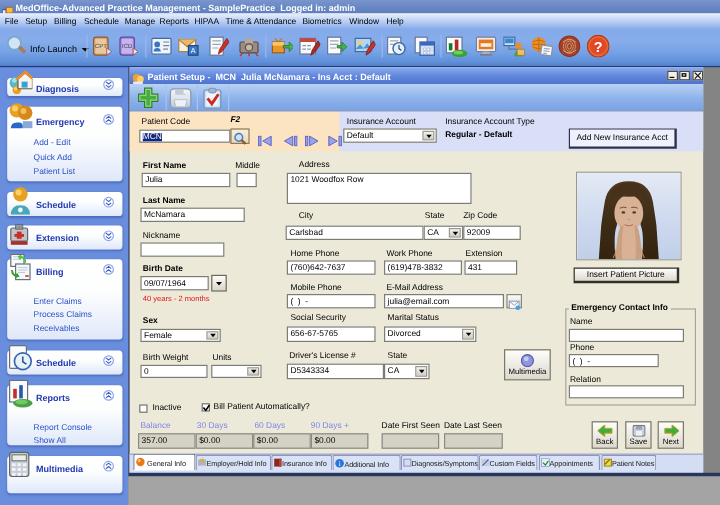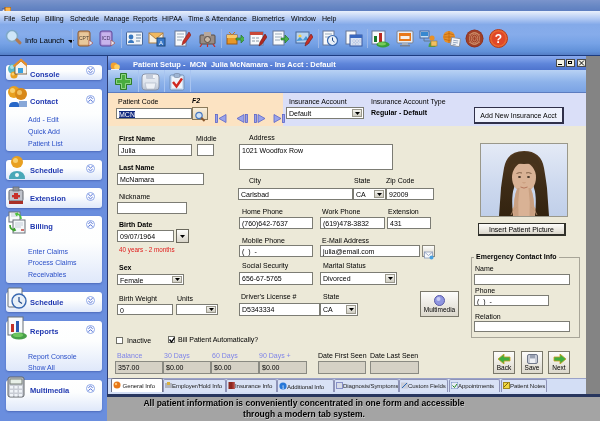--- a/index.html
+++ b/index.html
@@ -22,20 +22,21 @@
 <body>
 <div id="app">
 
 <div class="ab" style="left:0;top:0;width:600px;height:11px;background:linear-gradient(180deg,#7b94cc 0%,#6888c4 55%,#5e7ec0 100%)"></div>
 <div class="ab" style="left:2px;top:2px;width:9px;height:9px">
 <svg width="9" height="9">
         <rect x="0" y="2" width="7" height="7" fill="#e8eef8" stroke="#3355aa" stroke-width="1"></rect>
         <rect x="3" y="0" width="6" height="5" fill="#ffb74a" stroke="#a05a10" stroke-width="1"></rect>
       </svg>
 </div>
+<div class="ab" style="left:13px;top:2px;font-size:7.5px;font-weight:bold;color:#fff;white-space:nowrap">MedOffice-Advanced Practice Management - SamplePractice&nbsp; Logged in: admin</div>
 
 <div class="ab" style="left:0;top:11px;width:600px;height:45px;background:linear-gradient(180deg,#e9f0fc 0%,#b6ccf4 16%,#84aae9 30%,#86aceb 52%,#76a2e6 72%,#6090d8 90%,#5078c0 100%)"></div>
 <div class="ab" style="left:0;top:55px;width:600px;height:2px;background:#1c3c80"></div>
 
 <div class="menu-item" style="left:4px">File</div>
 <div class="menu-item" style="left:21px">Setup</div>
 <div class="menu-item" style="left:45px">Billing</div>
 <div class="menu-item" style="left:70px">Schedule</div>
 <div class="menu-item" style="left:104px">Manage</div>
 <div class="menu-item" style="left:133px">Reports</div>
@@ -169,40 +170,40 @@
       </svg></div>
 <div class="tb-icon" style="left:489px;top:29px"><svg width="19" height="19">
         <circle cx="9.5" cy="9.5" r="9" fill="#e86830" stroke="#b83818"></circle>
         <circle cx="9.5" cy="9.5" r="7" fill="#e04828"></circle>
         <text x="9.5" y="14" font-size="12" font-weight="bold" text-anchor="middle" fill="#fff" font-family="Liberation Sans">?</text>
       </svg></div>
 
 <div class="ab" id="sidebar" style="left:0;top:56px;width:107px;height:365px;background:#6a8ede;overflow:hidden">
 
   <div class="panel" style="top:9px;height:15px"></div>
-  <div class="shead" style="left:30px;top:14px">Console</div>
+  <div class="shead" style="left:30px;top:14px">Diagnosis</div>
   <div class="chev" style="top:10px">
         <svg width="7" height="7">
           <path d="M1.3 1.2l2.2 1.8 2.2-1.8M1.3 4l2.2 1.8L5.7 4" stroke="#3a5cd0" stroke-width="0.9" fill="none"></path>
         </svg>
       </div>
   <div class="ab" style="left:7px;top:2px;width:20px;height:21px">
     <svg width="20" height="21">
           <circle cx="6" cy="11" r="5" fill="#58b8c8"></circle>
           <circle cx="5" cy="9" r="2" fill="#a8e0e8"></circle>
           <circle cx="7" cy="17" r="3.6" fill="#e8a020"></circle>
           <circle cx="6" cy="16" r="1.5" fill="#f8d070"></circle>
           <path d="M8 8l6-5 6 5v8H8z" fill="#f8f4ec" stroke="#604828" stroke-width="0.8"></path>
           <path d="M6.5 8.5L14 2l7.5 6.5" stroke="#e89028" stroke-width="2.2" fill="none"></path>
           <rect x="11" y="10" width="5" height="5" fill="#38a0e0"></rect>
         </svg>
   </div>
 
   <div class="panel" style="top:33px;height:62px"></div>
-  <div class="shead" style="left:30px;top:41px">Contact</div>
+  <div class="shead" style="left:30px;top:41px">Emergency</div>
   <div class="chev" style="top:39px">
         <svg width="7" height="7">
           <path d="M1.3 2.8l2.2-1.8 2.2 1.8M1.3 5.6L3.5 3.8l2.2 1.8" stroke="#3a5cd0" stroke-width="0.9" fill="none"></path>
         </svg>
       </div>
   <div class="ab" style="left:7px;top:29px;width:21px;height:22px">
     <svg width="21" height="22">
           <circle cx="7" cy="7" r="6" fill="#e8a020"></circle>
           <circle cx="5.5" cy="5.5" r="2.5" fill="#f8d070"></circle>
           <circle cx="14" cy="9" r="6" fill="#d88818"></circle>
@@ -336,21 +337,21 @@
 <div class="ab" id="win" style="left:108px;top:56px;width:478px;height:338px;background:#ece9d8">
 
   <div class="ab" style="left:0;top:0;width:478px;height:14px;background:linear-gradient(180deg,#8cacee 0%,#5f86da 55%,#4e74ce 100%)"></div>
   <div class="ab" style="left:2px;top:2px;width:10px;height:10px">
     <svg width="10" height="10">
           <circle cx="4" cy="4" r="3.4" fill="#f0a030"></circle>
           <circle cx="7" cy="5" r="2.8" fill="#ffd060"></circle>
           <rect x="1" y="7" width="8" height="2.6" fill="#e8ecf8"></rect>
         </svg>
   </div>
-  <div class="ab" style="left:25px;top:3.5px;font-size:7.5px;font-weight:bold;color:#fff;white-space:nowrap">Patient Setup -&nbsp; MCN&nbsp; Julia McNamara - Ins Acct : Default</div>
+  <div class="ab" style="left:15px;top:3.5px;font-size:7.5px;font-weight:bold;color:#fff;white-space:nowrap">Patient Setup -&nbsp; MCN&nbsp; Julia McNamara - Ins Acct : Default</div>
   <div class="ab" style="left:448px;top:3px;width:9px;height:8px;background:#f2f0e4;border:1px solid #4a4a4a">
         <div class="ab" style="left:1px;top:4px;width:4px;height:1px;background:#000"></div>
       </div>
   <div class="ab" style="left:458px;top:3px;width:9px;height:8px;background:#f2f0e4;border:1px solid #4a4a4a">
         <div class="ab" style="left:1px;top:1px;width:4px;height:3px;border:1px solid #000;border-top-width:1.5px"></div>
       </div>
   <div class="ab" style="left:469px;top:3px;width:9px;height:8px;background:#f2f0e4;border:1px solid #4a4a4a">
         <svg width="7" height="6" style="display:block">
           <path d="M1 0.5l5 5M6 0.5l-5 5" stroke="#111" stroke-width="1"></path>
         </svg>
@@ -627,15 +628,14 @@
           <path d="M1.5 3.5l2 2 2.5-3.5" stroke="#208820" fill="none"></path>
         </svg>Appointments</div>
   <div class="tab" style="left:393px;width:46px;top:323px;height:13px"><svg width="7" height="7" style="vertical-align:-1px">
           <rect width="6" height="6" x="0.5" y="0.5" fill="#f0d840" stroke="#a08820"></rect>
           <path d="M1 5l4-4" stroke="#806010"></path>
         </svg>Patient Notes</div>
 </div>
 
 <div class="ab" style="left:107px;top:394px;width:493px;height:3px;background:#28365e"></div>
 <div class="ab" style="left:107px;top:397px;width:493px;height:24px;background:#a4a4a4"></div>
-<div class="ab" style="left:8px;top:398px;width:592px;text-align:center;font-size:8.5px;font-weight:bold;color:#000;line-height:10.5px;text-shadow:0.5px 0.5px 0 rgba(255,255,255,.45)">All patient information is conveniently concentrated in one form and accessible<br>through a modern tab system.</div>
 
 </div>
 
 </body></html>

